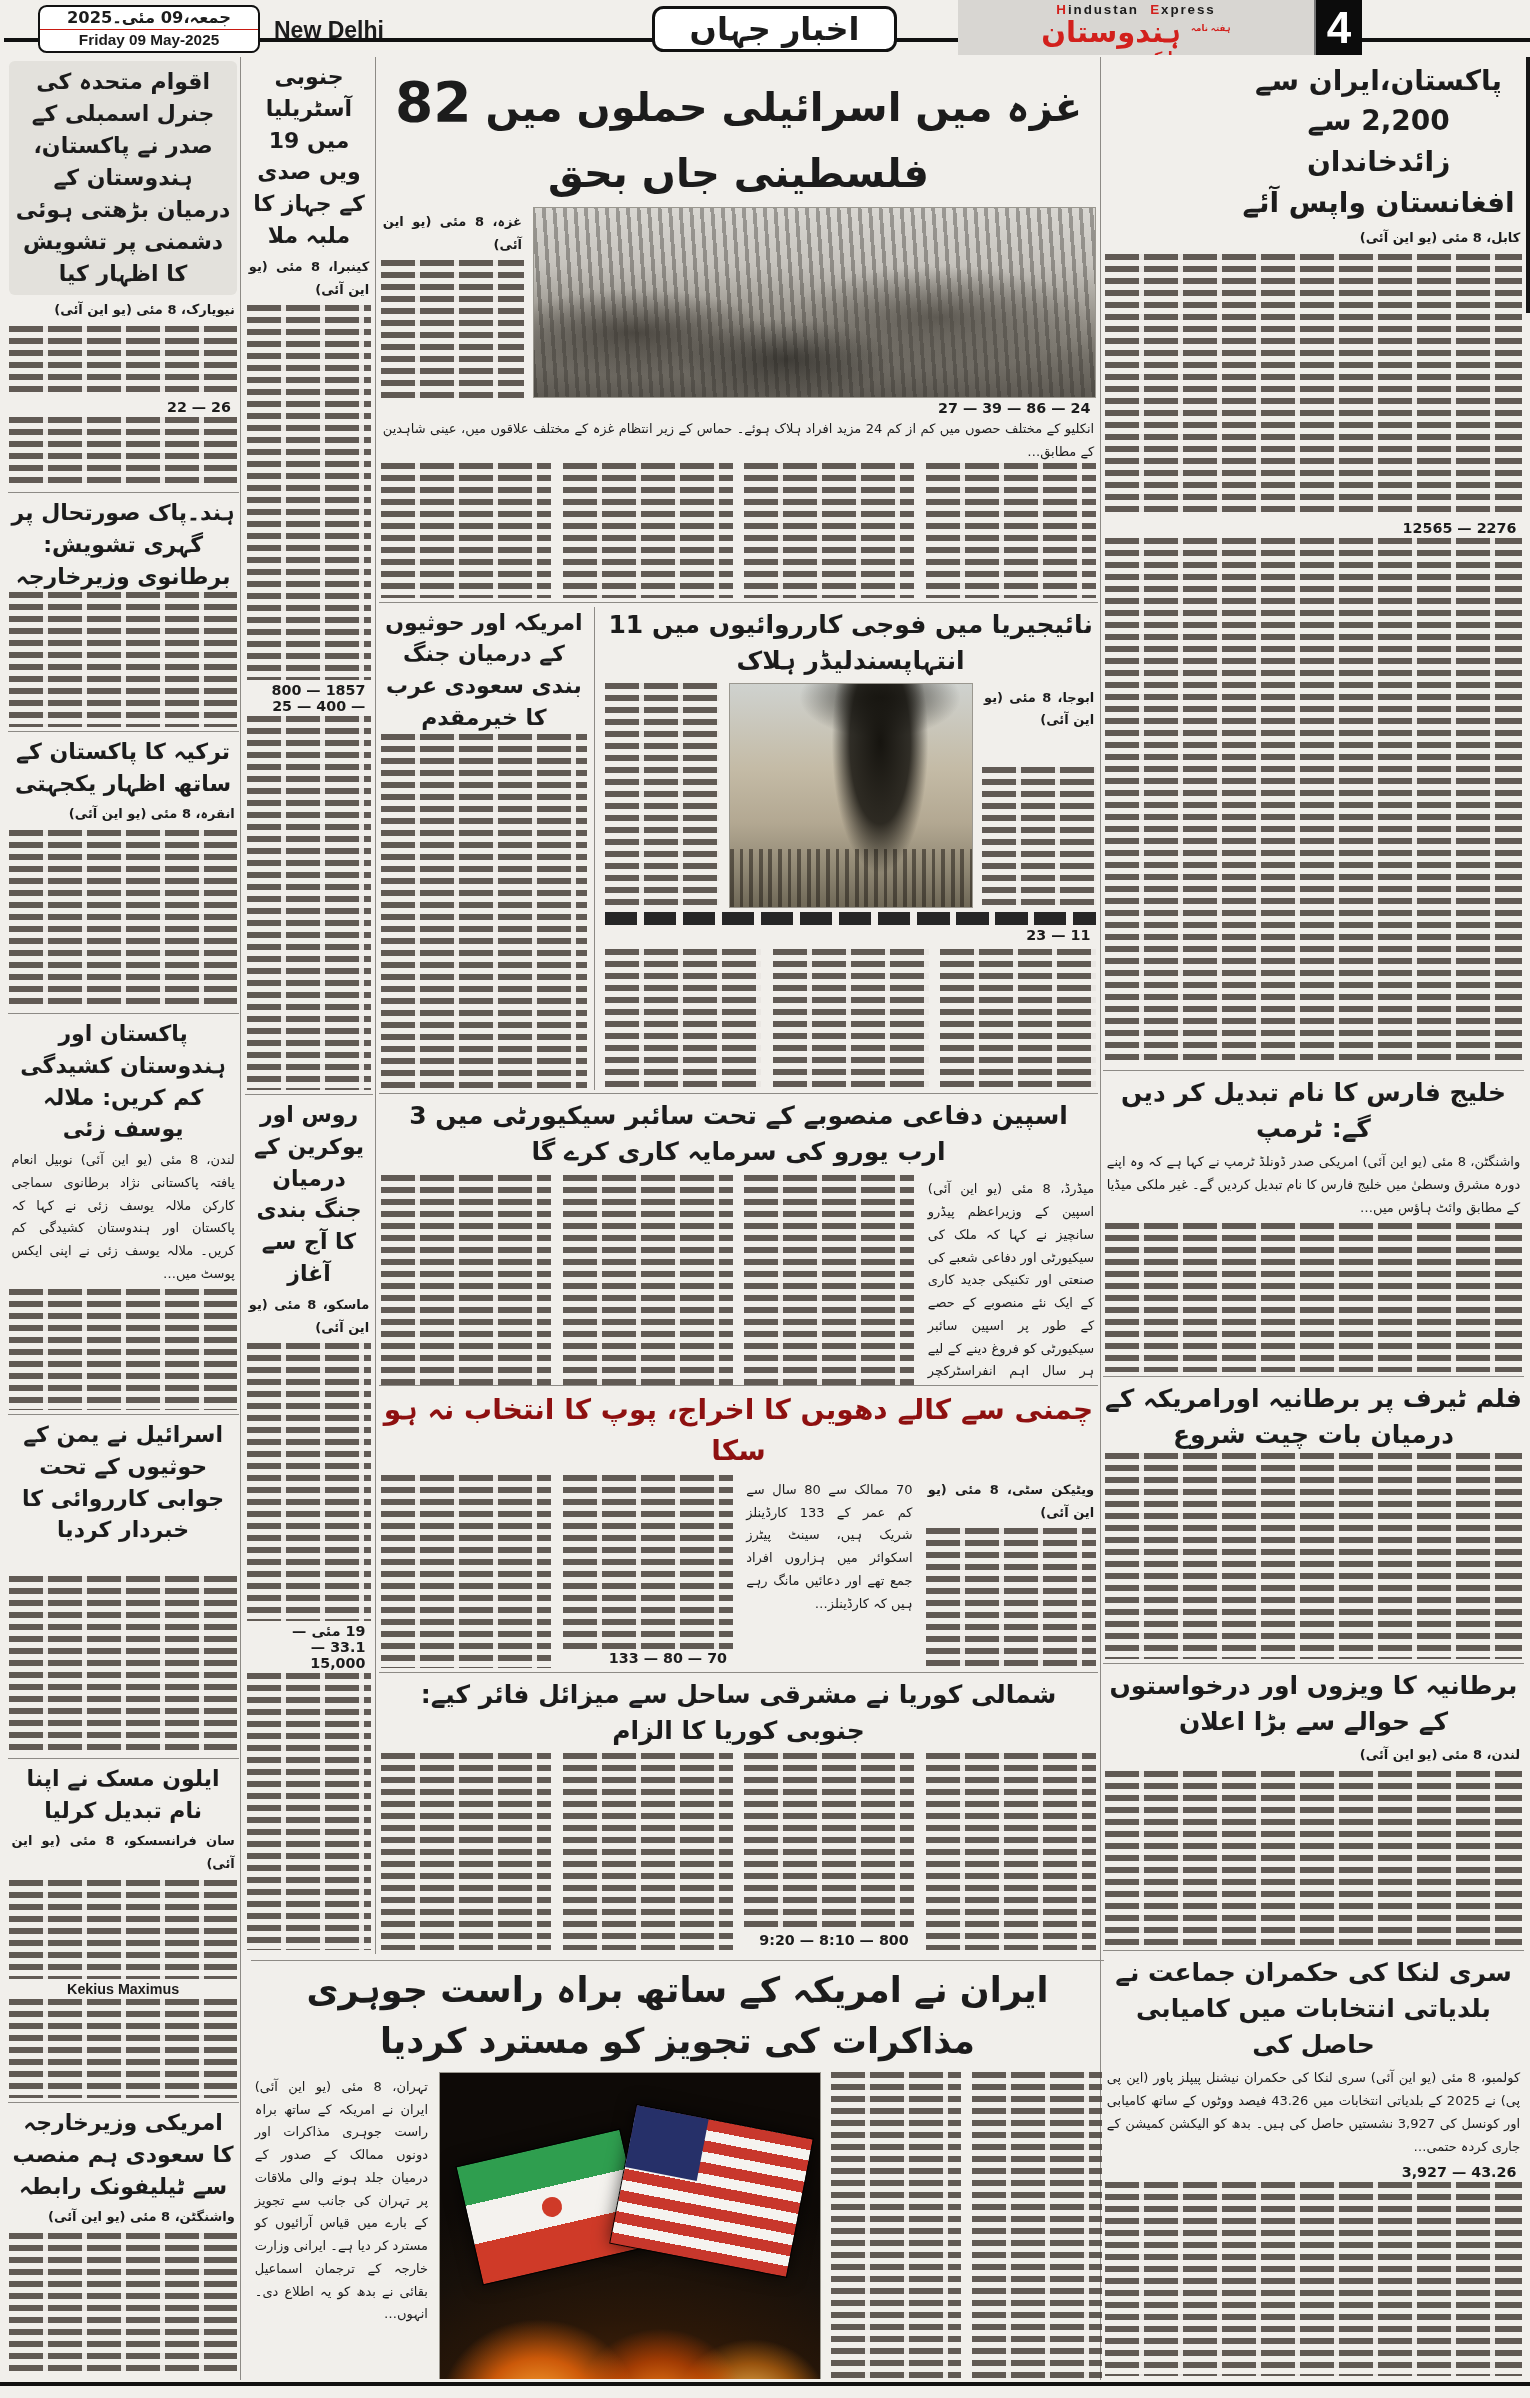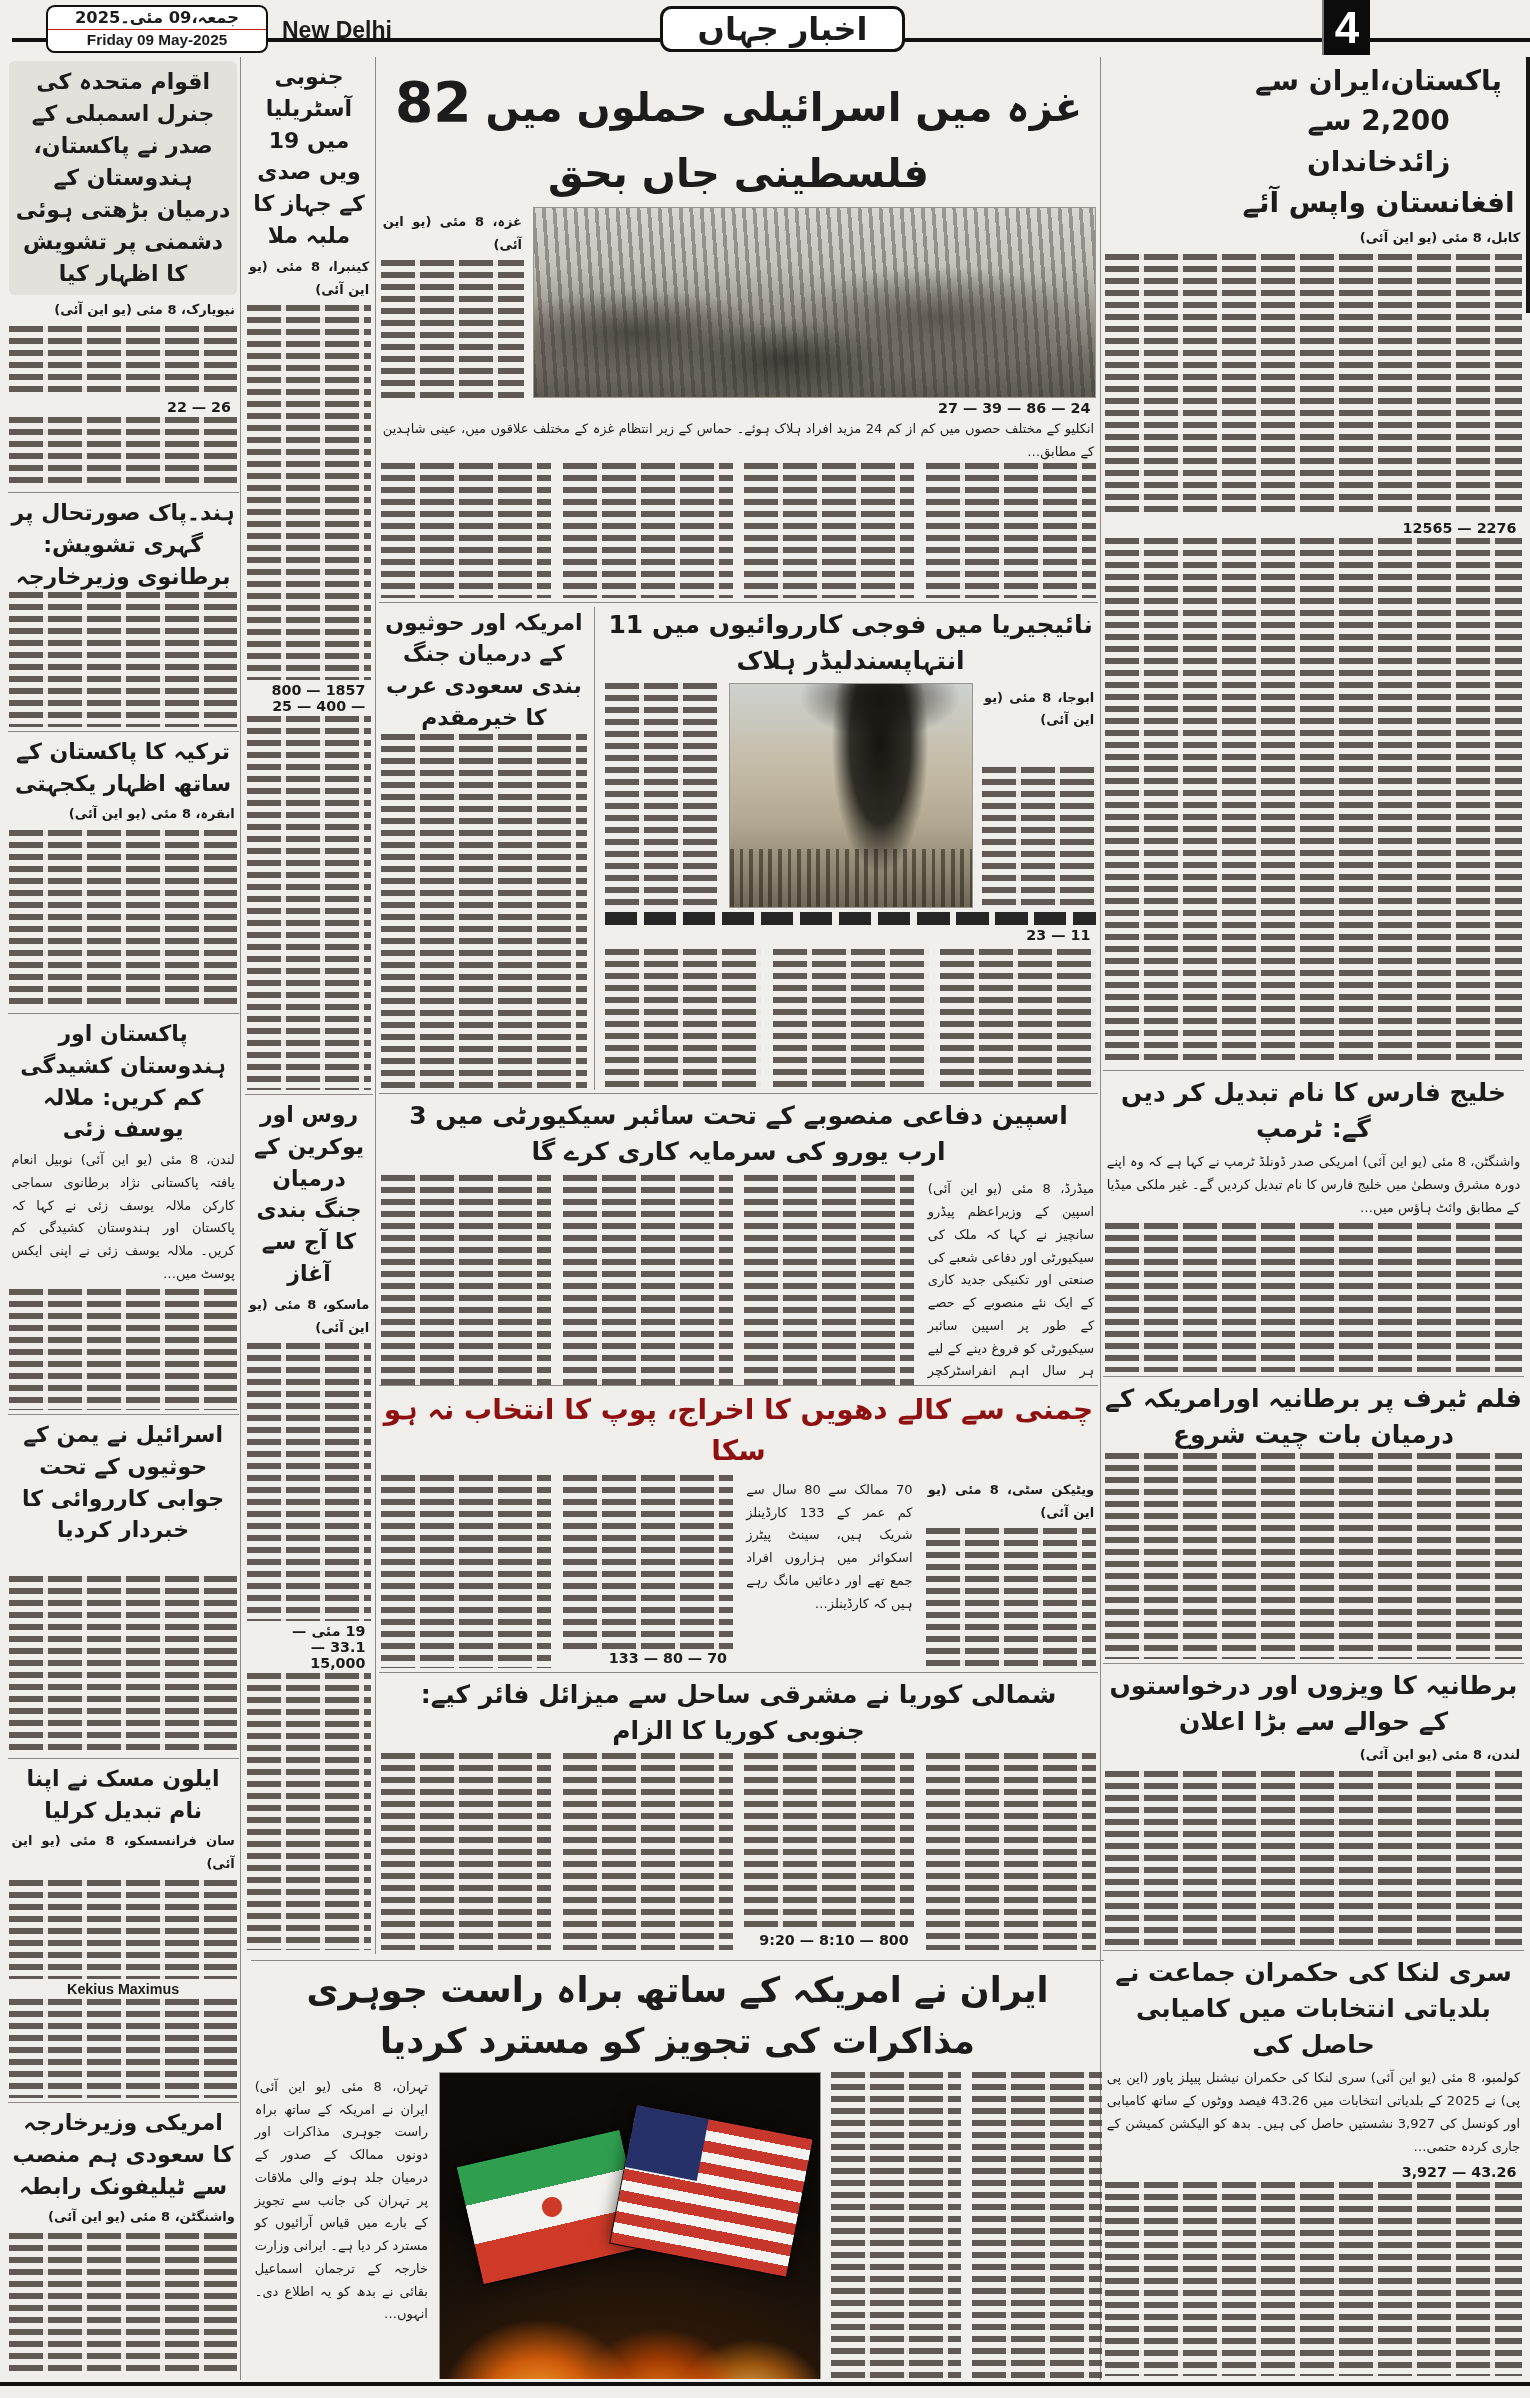--- a/index.html
+++ b/index.html
@@ -1,19 +1,19 @@
 <!DOCTYPE html>
 <html><head>
 <meta charset="utf-8">
 <style>
   html,body{margin:0;padding:0;background:#cfcdc9;}
   .page{position:relative;width:1530px;height:2398px;background:#f1efeb;
         font-family:"DejaVu Sans",sans-serif;color:#1c1c1c;overflow:hidden;}
   
-  .hdr{position:absolute;left:12px;top:0;width:1358px;height:55px;}
+  .hdr{position:absolute;left:4px;top:0;width:1358px;height:55px;}
   .hdr-rule{position:absolute;left:0;top:38px;width:1530px;height:3.8px;background:#111;}
   .datebox{position:absolute;left:34px;top:4.8px;width:222px;height:48px;background:#fff;
            border:2.9px solid #111;border-radius:8.6px;box-sizing:border-box;text-align:center;z-index:3;}
   .datebox .u{font-weight:bold;font-size:16.3px;direction:rtl;border-bottom:1.9px solid #c81a12;line-height:22px;}
   .datebox .e{font-weight:bold;font-size:15.3px;font-family:"Liberation Sans",sans-serif;line-height:20px;}
   .city{position:absolute;left:270px;top:17px;font-weight:bold;font-size:23px;
         font-family:"Liberation Sans",sans-serif;z-index:3;}
   .titlebox{position:absolute;left:648px;top:5.7px;width:245px;height:46px;background:#fff;
             border:3.3px solid #111;border-radius:11.5px;box-sizing:border-box;text-align:center;
             font-size:32px;font-weight:bold;direction:rtl;line-height:40px;z-index:3;}
@@ -89,20 +89,25 @@
 <div class="page">
 
   <div class="hdr">
     <div class="hdr-rule"></div>
     <div class="datebox">
       <div class="u">جمعہ،09 مئی۔2025</div>
       <div class="e">Friday 09 May-2025</div>
     </div>
     <div class="city">New Delhi</div>
     <div class="titlebox">اخبار جہاں</div>
+    <div class="mast">
+      <div class="en"><b>H</b><span>industan</span>&nbsp;&nbsp;<b>E</b><span>xpress</span></div>
+      <div class="ur"><small>ہفتہ نامہ</small> <span>ہندوستان</span></div>
+      <div><span class="ur2">ایکسپریس</span></div>
+    </div>
     <div class="pgno">4</div>
   </div>
 
   <div class="vsep" style="left:240px;top:57px;height:2323px;"></div>
   <div class="vsep" style="left:375px;top:57px;height:1897px;"></div>
   <div class="vsep" style="left:1100px;top:57px;height:2323px;"></div>
   <div class="edgebar"></div>
   <div class="botrule"></div>
 
   <div class="rail" style="left:7.6px;top:57px;width:231px;height:2323px;">

